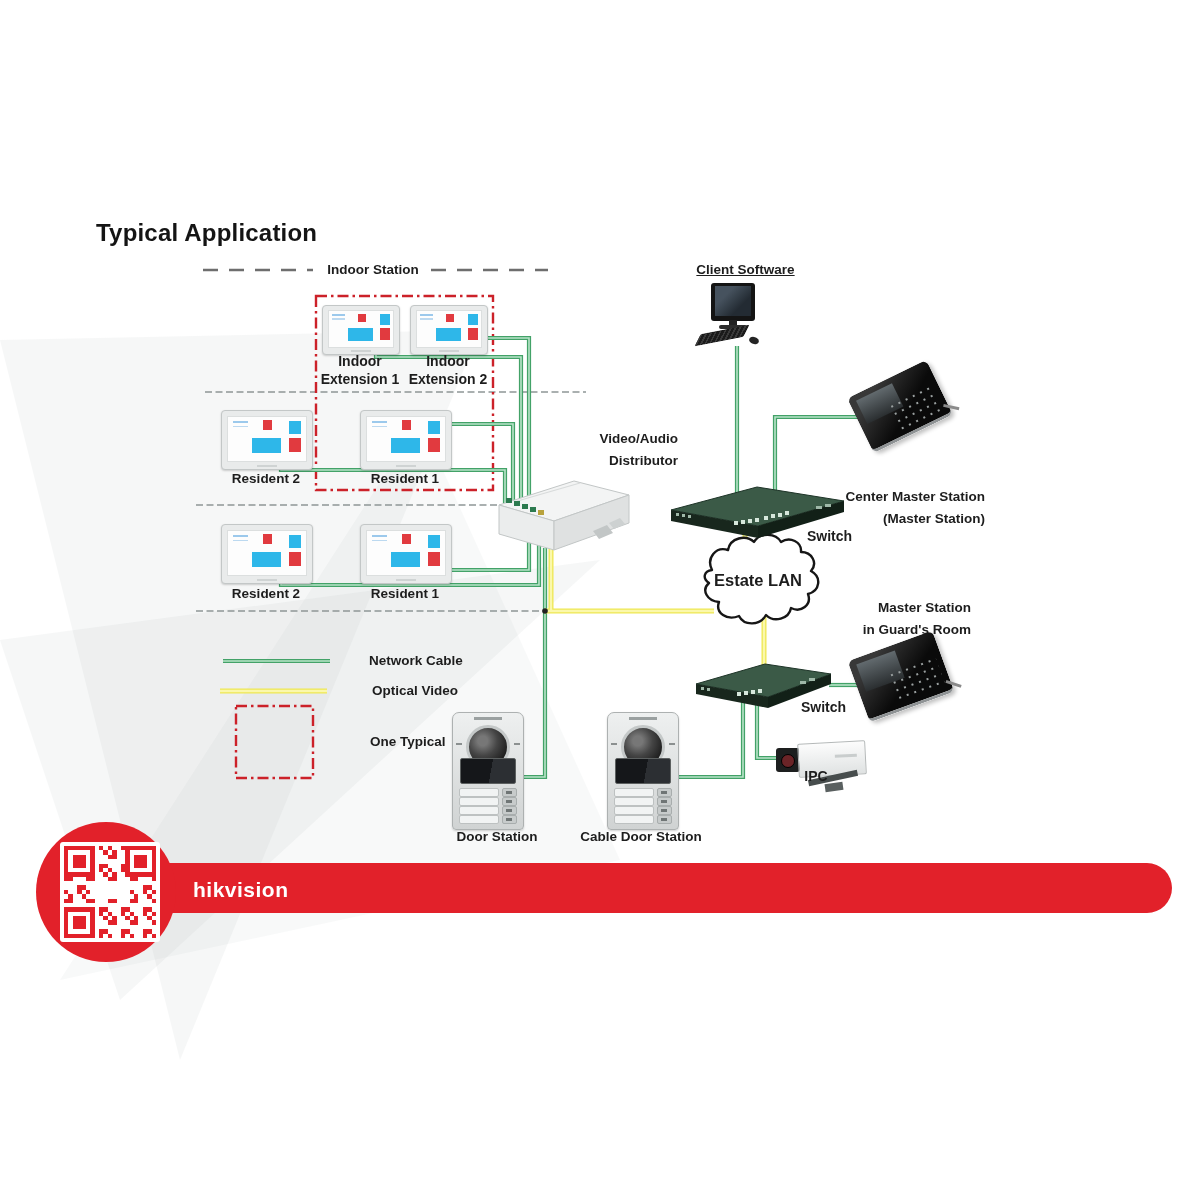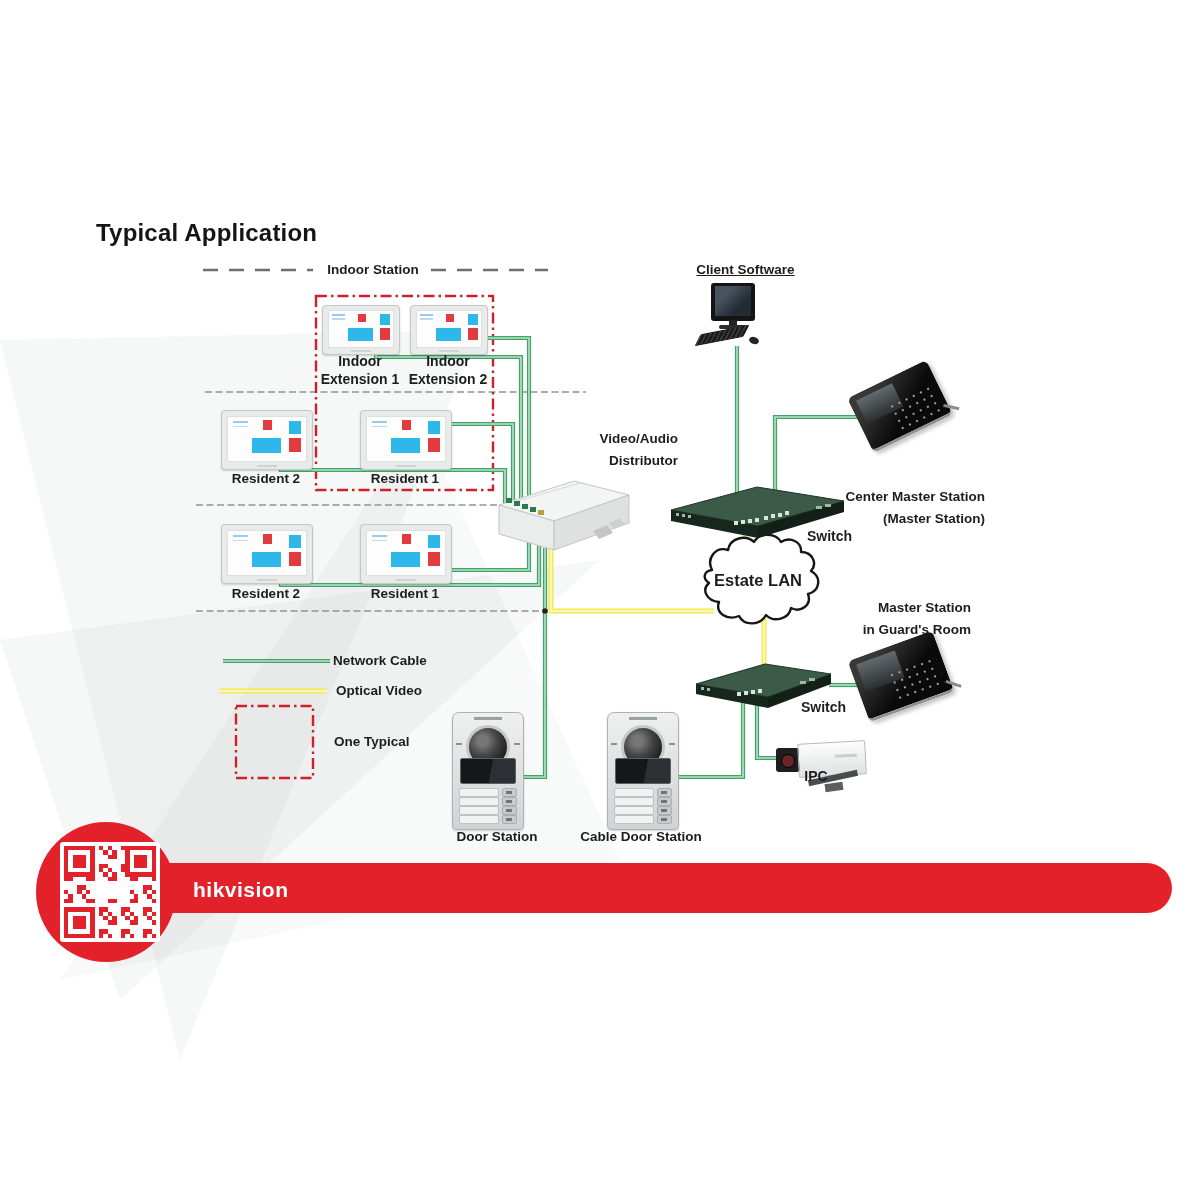--- a/index.html
+++ b/index.html
@@ -18,21 +18,21 @@
   .co-y{stroke:var(--fiber-yellow);stroke-width:5;fill:none;}
   .ci-y{stroke:var(--fiber-yellow-light);stroke-width:2.4;fill:none;}
   .floor-line{stroke:var(--floor-line-gray);stroke-width:1.6;stroke-dasharray:7 3.5;}
   .hdr-dash{stroke:#6e6e6e;stroke-width:2.6;stroke-dasharray:15 11;}
   .red-dash{stroke:var(--resident-box-red);stroke-width:2.4;fill:none;stroke-dasharray:11 4 2.5 4;}
 
   
   .lbl{position:absolute;font-size:13.5px;font-weight:700;text-align:center;line-height:16px;}
   .lbl2{position:absolute;font-size:13.5px;font-weight:700;text-align:right;line-height:22px;}
   .lblx{position:absolute;font-size:14px;font-weight:700;text-align:center;line-height:18px;}
-  .lbl-left{position:absolute;font-size:13.5px;font-weight:700;text-align:left;line-height:16px;}
+  .lbl-left{position:absolute;font-size:13.5px;font-weight:700;text-align:left;line-height:16px;margin-left:36px;}
   #title{position:absolute;left:96px;top:219px;font-size:24px;font-weight:700;color:#141414;letter-spacing:.2px;}
   #estate-lbl{font-size:16.5px;font-weight:700;line-height:18px;}
 
   
   .imon{position:absolute;background:#e9ebeb;border:1px solid #c3c7c7;border-radius:4px;
         box-shadow:0 1px 2px rgba(0,0,0,.18);}
   .imon::after{content:"";position:absolute;bottom:2px;left:50%;transform:translateX(-50%);
         width:20px;height:2px;background:#cfd3d3;}
   .imon .scr{position:absolute;left:6%;top:8%;right:6%;bottom:12%;background:#fdfdfd;border:1px solid #dcdfdf;}
   .imon .t-lines{position:absolute;left:6%;top:10%;width:20%;height:20%;

